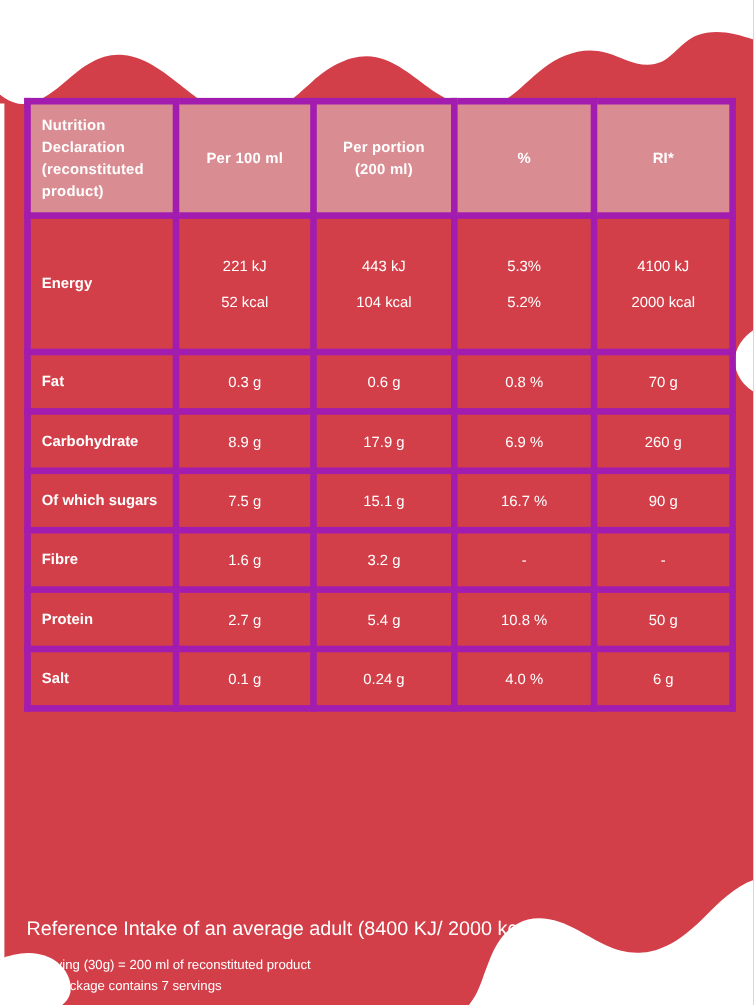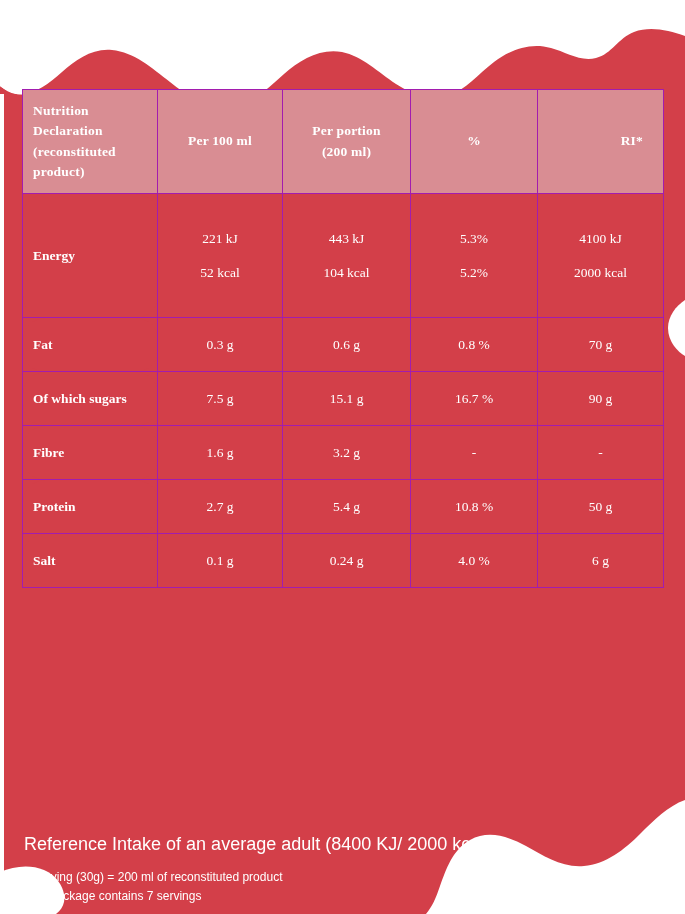--- a/index.html
+++ b/index.html
@@ -42,27 +42,26 @@
     top: 89px;
     width: 641px;
     z-index: 3;
   }
   table.nutrition {
     border-collapse: collapse;
     width: 641px;
     table-layout: fixed;
   }
   table.nutrition td, table.nutrition th {
-    border: 1px solid #a21caf;
+    border: 6px solid #a21caf;
     color: #ffffff;
     font-size: 13.5px;
     text-align: center;
     vertical-align: middle;
     padding: 6px 20px;
-    font-family: Liberation Serif, serif;
   }
   thead th {
     background: #d98d93;
     font-weight: bold;
     font-size: 13.5px;
     letter-spacing: 0.2px;
     height: 104px;
     line-height: 1.5;
   }
   thead th.col-label {
@@ -160,21 +159,21 @@
   </svg>
 
   <div class="table-wrap">
     <table class="nutrition">
       <thead>
         <tr>
           <th class="col-label" style="width:135px;">Nutrition Declaration (reconstituted product)</th>
           <th style="width:125px;">Per 100 ml</th>
           <th style="width:128px;">Per portion (200 ml)</th>
           <th style="width:127px;">%</th>
-          <th style="width:126px;text-align:right;">RI*</th>
+          <th style="width:126px;">RI*</th>
         </tr>
       </thead>
       <tbody>
         <tr class="energy-row">
           <td class="row-label">Energy</td>
           <td>
             <span class="stack-line first">221 kJ</span>
             <span class="stack-line">52 kcal</span>
           </td>
           <td>
@@ -193,20 +192,27 @@
 
         <tr>
           <td class="row-label">Fat</td>
           <td>0.3 g</td>
           <td>0.6 g</td>
           <td>0.8 %</td>
           <td>70 g</td>
         </tr>
 
 
+        <tr>
+          <td class="row-label">Carbohydrate</td>
+          <td>8.9 g</td>
+          <td>17.9 g</td>
+          <td>6.9 %</td>
+          <td>260 g</td>
+        </tr>
 
         <tr>
           <td class="row-label">Of which sugars</td>
           <td>7.5 g</td>
           <td>15.1 g</td>
           <td>16.7 %</td>
           <td>90 g</td>
         </tr>
 
         <tr>

